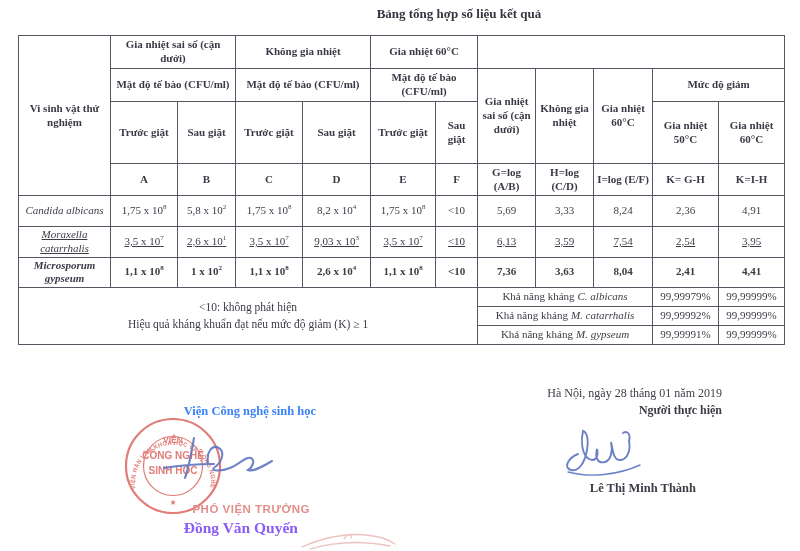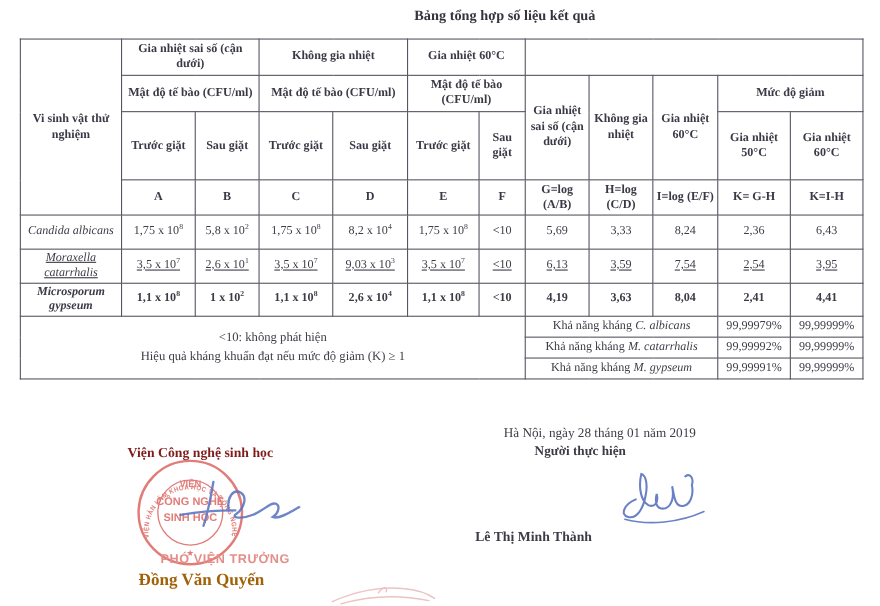--- a/index.html
+++ b/index.html
@@ -31,28 +31,28 @@
   td.fx { text-align:left; padding-left:5px; }
   td.species { text-align:left; font-style:italic; padding-left:6px; font-size:11px; }
   td.notes-cell { text-align:left; vertical-align:middle; padding:10px 4px 2px 9px; }
   .note-line { font-size:11.5px; line-height:1.5; color:#3c3c47; }
   td.resist { text-align:left; padding-left:7px; font-size:10.5px; }
   td.resist i { margin-left:3px; }
   td.pct { font-size:10.5px; }
   sup { font-size:7px; line-height:0; }
   
   .abs { position:absolute; }
-  .c { text-align:left; }
+  .c { text-align:right; }
   .place-date { top:386px; left:458px; width:264px; font-size:12px; }
-  .role-right { top:403px; left:486px; width:264px; font-size:12px; font-weight:bold; }
+  .role-right { top:403px; left:458px; width:264px; font-size:12px; font-weight:bold; }
   .name-right { top:481px; left:432px; width:264px; font-size:12.5px; font-weight:bold; }
-  .institute  { top:404px; left:116px; width:200px; font-size:12.5px; font-weight:bold; color:#7f1d1d; }
+  .institute  { top:404px; left:116px; width:200px; font-size:12.5px; font-weight:bold; color:#3b82f6; }
   .role-left  { top:503px; left:146px; width:164px; font-size:11.5px; letter-spacing:0.5px;
                 color:#e48e8a; font-family:"Liberation Sans", sans-serif; font-weight:bold; }
-  .name-left  { top:519px; left:126px; width:172px; font-size:15.5px; font-weight:bold; color:#a16207; }
+  .name-left  { top:519px; left:126px; width:172px; font-size:15.5px; font-weight:bold; color:#8b5cf6; }
   svg { display:block; }
 </style>
 </head>
 <body>
 
 <div class="title">Bảng tổng hợp số liệu kết quả</div>
 
 <table class="results">
   <colgroup>
     <col style="width:92px">
@@ -114,21 +114,21 @@
     <td><span>1,75 x 10</span><sup>8</sup></td>
     <td><span>5,8 x 10</span><sup>2</sup></td>
     <td><span>1,75 x 10</span><sup>8</sup></td>
     <td><span>8,2 x 10</span><sup>4</sup></td>
     <td><span>1,75 x 10</span><sup>8</sup></td>
     <td><span>&lt;10</span></td>
     <td><span>5,69</span></td>
     <td><span>3,33</span></td>
     <td><span>8,24</span></td>
     <td><span>2,36</span></td>
-    <td><span>6,43</span></td>
+    <td><span>4,91</span></td>
   </tr>
   <tr class="d2">
     <td class="species">Moraxella catarrhalis</td>
     <td><span>3,5 x 10</span><sup>7</sup></td>
     <td><span>2,6 x 10</span><sup>1</sup></td>
     <td><span>3,5 x 10</span><sup>7</sup></td>
     <td><span>9,03 x 10</span><sup>3</sup></td>
     <td><span>3,5 x 10</span><sup>7</sup></td>
     <td><span>&lt;10</span></td>
     <td><span>6,13</span></td>
@@ -138,21 +138,21 @@
     <td><span>3,95</span></td>
   </tr>
   <tr class="d3">
     <td class="species">Microsporum gypseum</td>
     <td><span>1,1 x 10</span><sup>8</sup></td>
     <td><span>1 x 10</span><sup>2</sup></td>
     <td><span>1,1 x 10</span><sup>8</sup></td>
     <td><span>2,6 x 10</span><sup>4</sup></td>
     <td><span>1,1 x 10</span><sup>8</sup></td>
     <td><span>&lt;10</span></td>
-    <td><span>4,19</span></td>
+    <td><span>7,36</span></td>
     <td><span>3,63</span></td>
     <td><span>8,04</span></td>
     <td><span>2,41</span></td>
     <td><span>4,41</span></td>
   </tr>
 
   <tr class="f">
     <td class="notes-cell" colspan="7" rowspan="3">
       <div class="note-line">&lt;10: không phát hiện</div>
       <div class="note-line">Hiệu quả kháng khuẩn đạt nếu mức độ giảm (K) ≥ 1</div>

